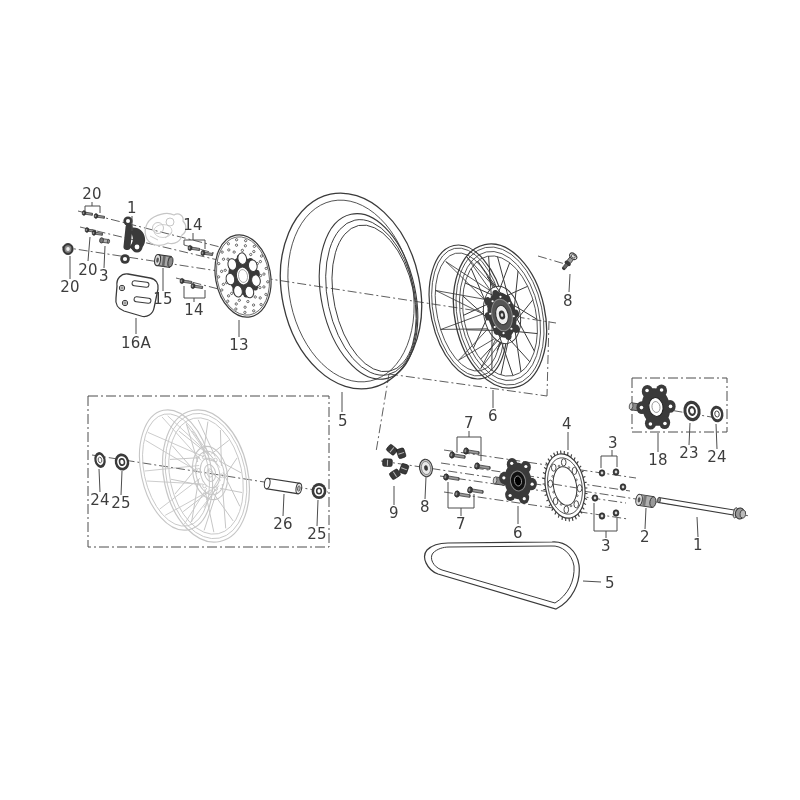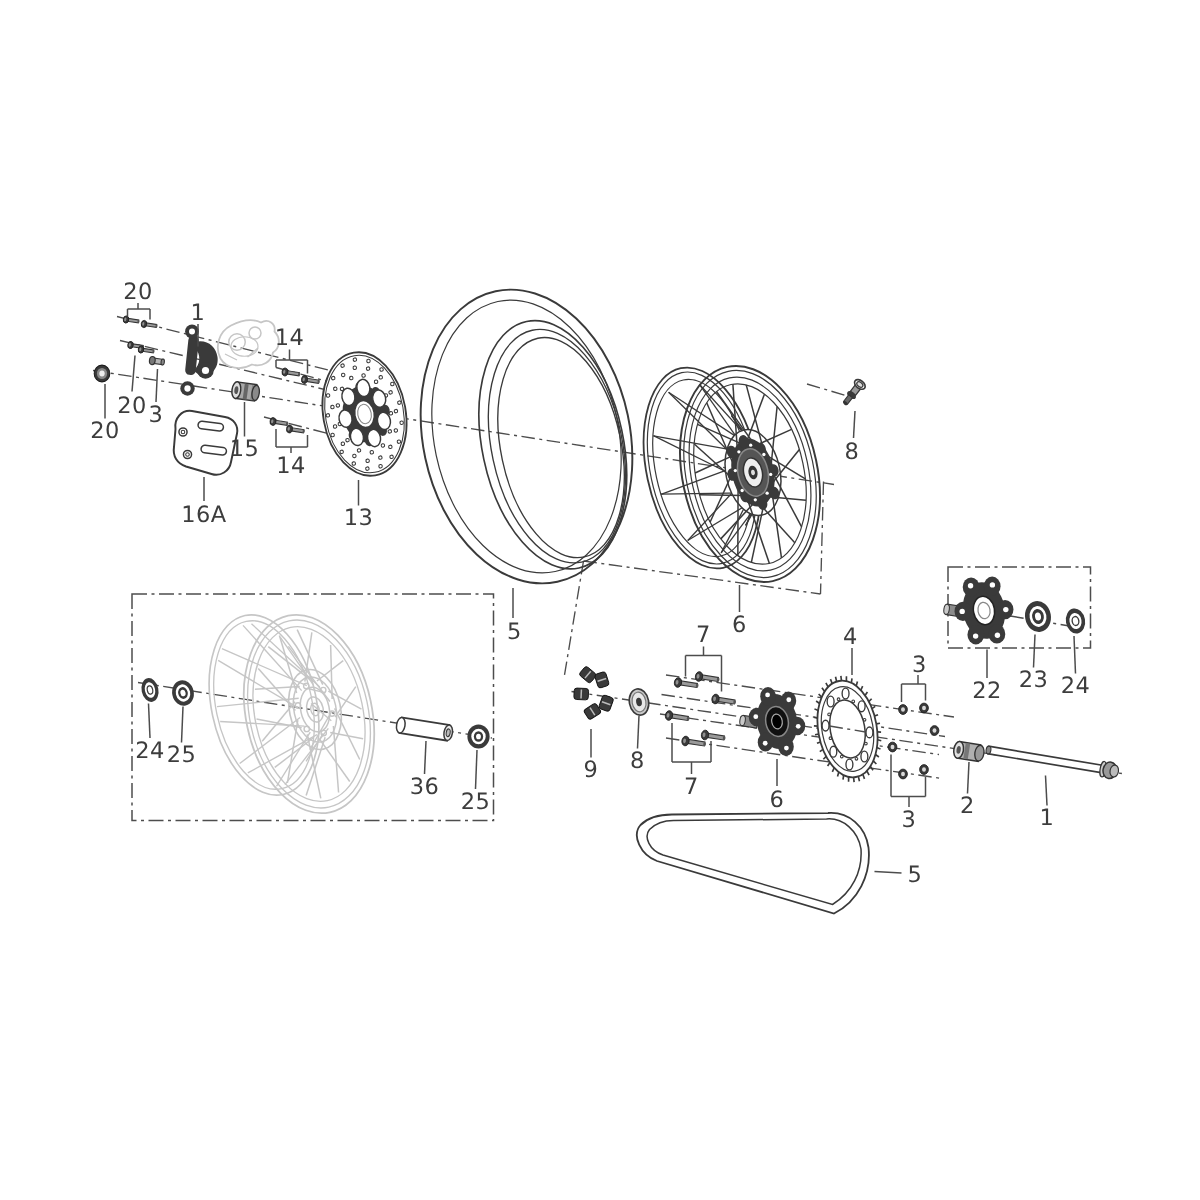--- a/index.html
+++ b/index.html
@@ -734,20 +734,20 @@
 <div class="lbl" style="left:239px;top:345px">13</div>
 <div class="lbl" style="left:193px;top:225px">14</div>
 <div class="lbl" style="left:194px;top:310px">14</div>
 <div class="lbl" style="left:163px;top:299px">15</div>
 <div class="lbl" style="left:132px;top:208px">1</div>
 <div class="lbl" style="left:136px;top:343px">16A</div>
 <div class="lbl" style="left:104px;top:276px">3</div>
 <div class="lbl" style="left:88px;top:270px">20</div>
 <div class="lbl" style="left:92px;top:194px">20</div>
 <div class="lbl" style="left:70px;top:287px">20</div>
-<div class="lbl" style="left:658px;top:460px">22</div>
+<div class="lbl" style="left:658px;top:460px">18</div>
 <div class="lbl" style="left:689px;top:453px">23</div>
 <div class="lbl" style="left:717px;top:457px">24</div>
 <div class="lbl" style="left:100px;top:500px">24</div>
 <div class="lbl" style="left:121px;top:503px">25</div>
 <div class="lbl" style="left:317px;top:534px">25</div>
-<div class="lbl" style="left:283px;top:524px">36</div>
+<div class="lbl" style="left:283px;top:524px">26</div>
 </div>
 
 </body></html>

